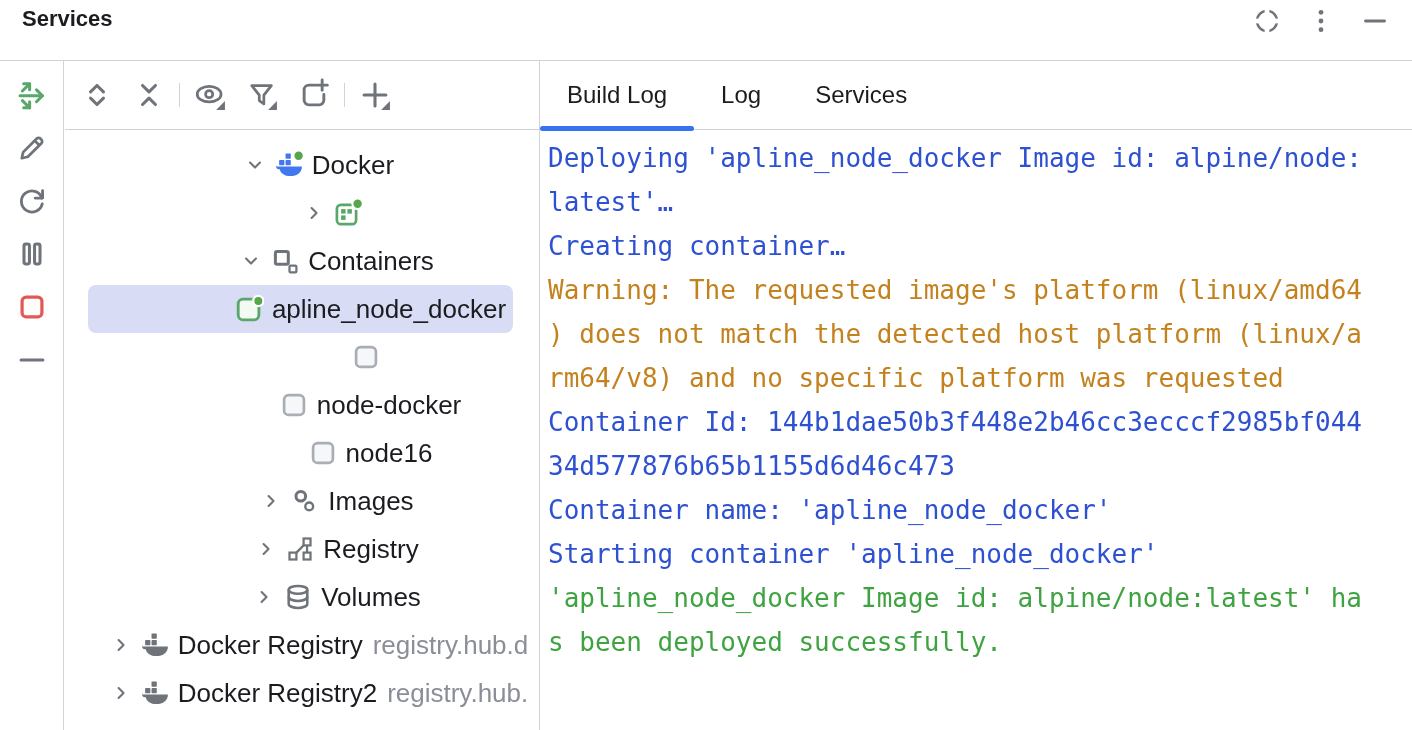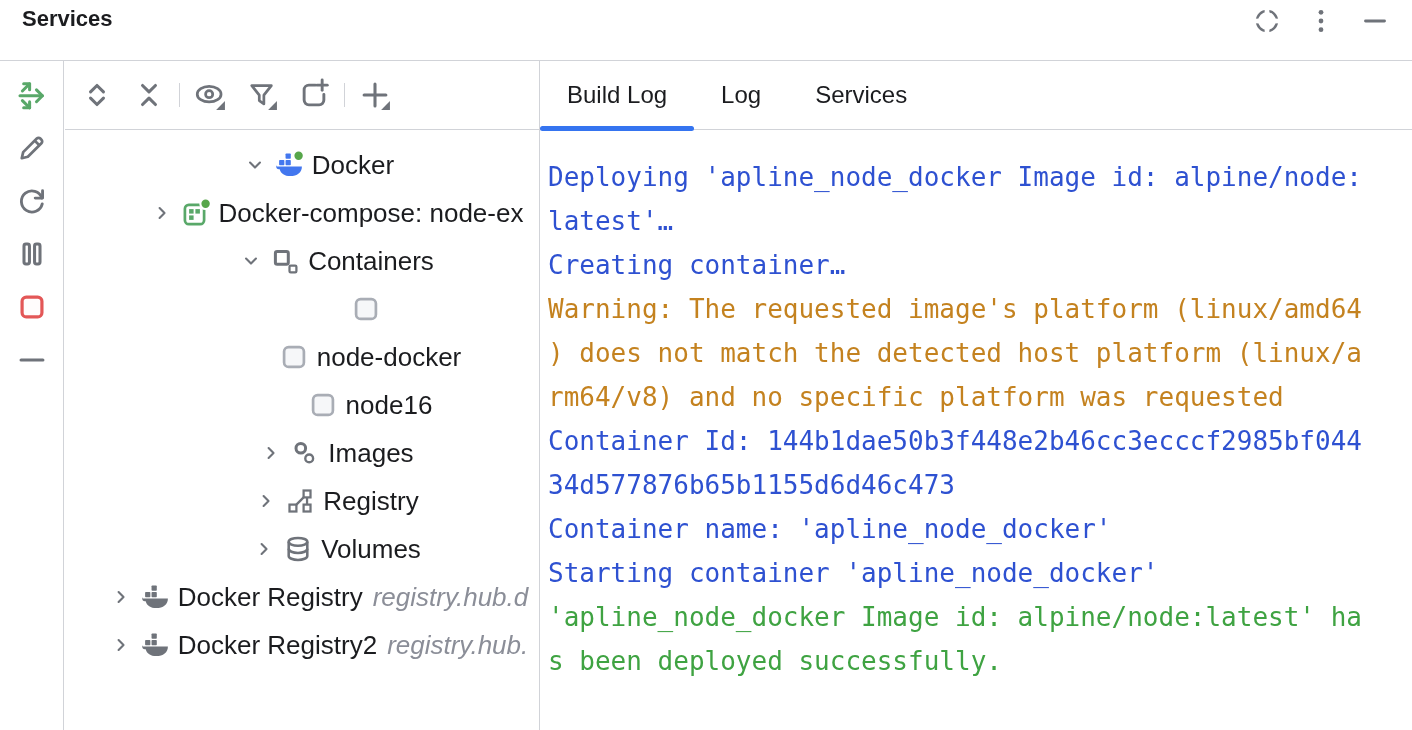--- a/index.html
+++ b/index.html
@@ -27,32 +27,32 @@
   .tsep{width:1px;height:24px;background:var(--border);margin:0 12px 0 -4px;}
 
   .tree{position:absolute;top:130px;left:64px;width:476px;bottom:0;padding-top:11px;overflow:hidden;}
   .tree-row{height:48px;display:flex;align-items:center;position:relative;font-size:26px;white-space:nowrap;cursor:pointer;justify-content:center;}
   .tree-row.lvl0{padding-left:30px}.tree-row.lvl1{padding-left:66px}.tree-row.lvl2{padding-left:102px}
   .tree-row.selected::before{content:"";position:absolute;left:24px;right:27px;top:0;bottom:0;
                              background:var(--selection);border-radius:8px;}
   .chev{width:30px;display:flex;align-items:center;justify-content:center;z-index:1;cursor:pointer;}
   .ticon{width:30px;height:30px;margin:0 8px 0 4px;display:flex;align-items:center;justify-content:center;z-index:1;}
   .tlabel{z-index:1}
-  .tsecondary{z-index:1;color:var(--secondary-text);margin-left:10px;font-style:italic;}
+  .tsecondary{z-index:1;color:var(--secondary-text);margin-left:10px;}
 
   .vsep{position:absolute;left:539px;top:61px;bottom:0;width:1px;background:var(--border);}
 
   .tabs{position:absolute;top:61px;left:540px;right:0;height:69px;border-bottom:1px solid var(--border);
         display:flex;align-items:stretch;text-align:center;}
   .tab{display:flex;align-items:center;padding:0 27px;font-size:24px;position:relative;cursor:pointer;}
   .tab.active::after{content:"";position:absolute;left:0;right:0;bottom:-2px;height:5px;
                      background:var(--accent);border-radius:2.5px;}
 
   .log{position:absolute;top:131px;left:540px;right:0;bottom:0;padding:5px 15px 0 8px;
-       font-family:"DejaVu Sans Mono",monospace;font-size:26px;line-height:44px;white-space:pre;overflow:hidden;margin-top:19px;}
+       font-family:"DejaVu Sans Mono",monospace;font-size:26px;line-height:44px;white-space:pre;overflow:hidden;}
   .log-line.info{color:var(--log-info)} .log-line.warning{color:var(--log-warning)} .log-line.success{color:var(--log-success)}
 </style>
 </head>
 <body>
 
 <div class="header">
   <div class="title">Services</div>
   <div class="header-icons">
       <div class="hbtn">
         <svg width="28" height="28" viewBox="0 0 20 20">
@@ -205,37 +205,46 @@
       </span>
       <span class="ticon">
         <svg width="30" height="30" viewBox="0 0 20 20">
           <rect x="2.6" y="4.6" width="12.8" height="12.8" rx="2.6" fill="none" stroke="#59A869" stroke-width="1.8"></rect>
           <rect x="5.4" y="7.4" width="3" height="3" fill="#59A869"></rect>
           <rect x="9.6" y="7.4" width="3" height="3" fill="#59A869"></rect>
           <rect x="5.4" y="11.6" width="3" height="3" fill="#59A869"></rect>
           <circle cx="16.4" cy="3.8" r="3.5" fill="#57A64A" stroke="#fff" stroke-width="1.4"></circle>
         </svg>
       </span>
-      <span class="tlabel">Docker-compose: node-ex</span>
     </div>
     <div class="tree-row lvl1">
       <span class="chev">
         <svg width="22" height="22" viewBox="0 0 20 20">
           <polyline points="5.5,7.8 10,12.3 14.5,7.8" fill="none" stroke="#6F737A" stroke-width="1.9" stroke-linecap="round" stroke-linejoin="round"></polyline>
         </svg>
       </span>
       <span class="ticon">
         <svg width="30" height="30" viewBox="0 0 20 20">
           <g fill="none" stroke="#6F737A">
             <rect x="3.6" y="3.6" width="8.6" height="8.6" rx="1.2" stroke-width="2"></rect>
             <rect x="13" y="13" width="4.6" height="4.6" rx=".8" stroke-width="1.5"></rect>
           </g>
         </svg>
       </span>
       <span class="tlabel">Containers</span>
+    </div>
+    <div class="tree-row lvl2 selected">
+      <span class="chev"></span>
+      <span class="ticon">
+        <svg width="30" height="30" viewBox="0 0 20 20">
+          <rect x="2.8" y="3.4" width="13.8" height="13.8" rx="3.2" fill="#F3FAF3" stroke="#59A869" stroke-width="1.9"></rect>
+          <circle cx="16.2" cy="4.6" r="3.4" fill="#57A64A" stroke="#fff" stroke-width="1.5"></circle>
+        </svg>
+      </span>
+      <span class="tlabel">apline_node_docker</span>
     </div>
     <div class="tree-row lvl2">
       <span class="chev"></span>
       <span class="ticon">
         <svg width="30" height="30" viewBox="0 0 20 20">
           <rect x="3.4" y="3.4" width="13.2" height="13.2" rx="3" fill="#F6F7F9" stroke="#A9ADB5" stroke-width="1.8"></rect>
         </svg>
       </span>
     </div>
     <div class="tree-row lvl2">

